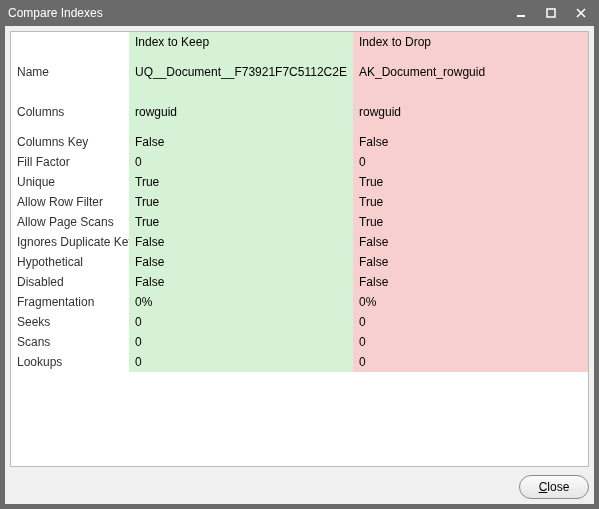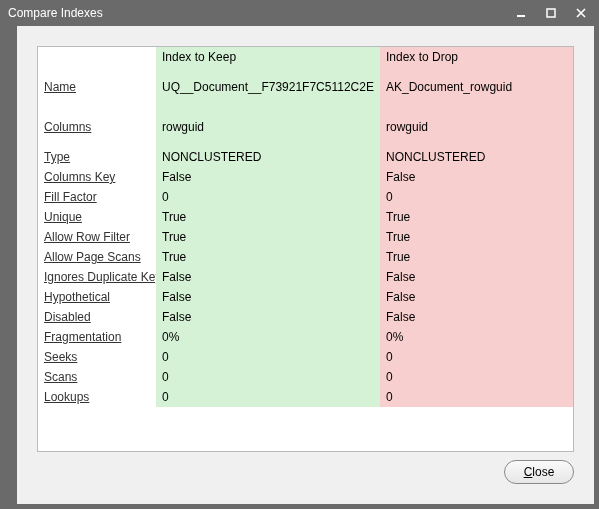--- a/index.html
+++ b/index.html
@@ -36,25 +36,25 @@
     display: flex;
     align-items: center;
     justify-content: center;
     color: #fff;
     font-size: 12px;
     margin-left: 2px;
   }
   .tbtn svg { display:block; }
   .client {
     flex: 1;
-    margin: 0 5px 5px 17px;
+    margin: 0 5px 5px 5px;
     background: #f0f0f0;
     display: flex;
     flex-direction: column;
-    padding: 20px;
+    padding: 5px;
   }
   .content-frame {
     flex: 1;
     background: #ffffff;
     border: 1px solid #bbb;
     overflow: hidden;
   }
   table.grid {
     border-collapse: collapse;
     width: 100%;
@@ -69,21 +69,21 @@
     vertical-align: middle;
     font-size: 12px;
     white-space: nowrap;
     overflow: hidden;
   }
   tr.header td { height: 20px; font-size: 12px; }
   tr.tall td { height: 40px; }
   .keep { background: #d6f2d6; }
   .drop { background: #f6cfce; }
   .drop-diff { background: #e99b94; }
-  .label { background: #ffffff; color: #333; text-decoration: underline; }
+  .label { background: #ffffff; color: #333; }
   .button-row {
     display: flex;
     justify-content: flex-end;
     padding-top: 8px;
   }
   .btn {
     min-width: 70px;
     height: 24px;
     background: linear-gradient(#fafafa,#e6e6e6);
     border: 1px solid #8a8a8a;
@@ -139,25 +139,20 @@
               <td class="label">Name</td>
               <td class="keep">UQ__Document__F73921F7C5112C2E</td>
               <td class="drop">AK_Document_rowguid</td>
             </tr>
             <tr class="tall">
               <td class="label">Columns</td>
               <td class="keep">rowguid</td>
               <td class="drop">rowguid</td>
             </tr>
             <tr>
-              <td class="label">Type</td>
-              <td class="keep">NONCLUSTERED</td>
-              <td class="drop">NONCLUSTERED</td>
-            </tr>
-            <tr>
               <td class="label">Columns Key</td>
               <td class="keep">False</td>
               <td class="drop">False</td>
             </tr>
             <tr>
               <td class="label">Fill Factor</td>
               <td class="keep">0</td>
               <td class="drop">0</td>
             </tr>
             <tr>

